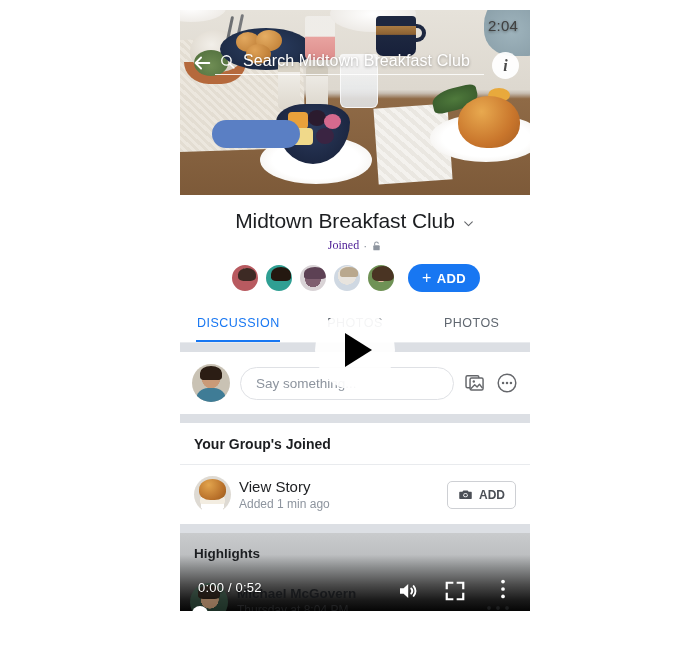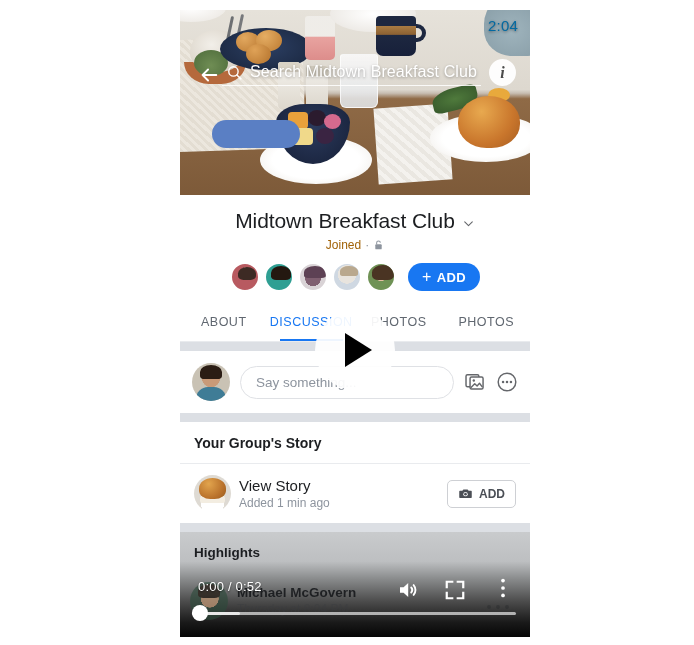--- a/index.html
+++ b/index.html
@@ -105,27 +105,27 @@
     background: radial-gradient(circle at 38% 30%, #e8a94f 0%, #c9762c 60%, #a65c20 100%);
     border-radius: 50% 50% 46% 46%;
   }
   .cp-greens { position:absolute; left:252px; top:78px; width:46px; height:22px; background:radial-gradient(ellipse at 50% 50%, #4f7a3c, #35562a); border-radius:50% 20% 50% 20%; transform:rotate(-14deg);}
   .cp-egg { position:absolute; left:308px; top:78px; width:22px; height:14px; background:#e8a93c; border-radius:50%;}
   .cp-topright { position:absolute; left:304px; top:-18px; width:70px; height:64px; background:radial-gradient(ellipse at 40% 60%, #9fb4bd, #7d929c); border-radius:50% 50% 40% 40%;}
   .cp-plate-tl { position:absolute; left:-24px; top:-16px; width:70px; height:28px; background:radial-gradient(ellipse,#ffffff,#e8e4de); border-radius:50%;}
 
   .status-time {
     position: absolute; right: 12px; top: 7px;
-    color: #0369a1; font-size: 15px; font-weight: 500;
+    color: #404040; font-size: 15px; font-weight: 500;
     text-shadow: 0 1px 3px rgba(0,0,0,.45);
     letter-spacing: .2px;
   }
   .searchbar-row {
     position: absolute; left: 0; top: 42px; width: 100%; height: 34px;
-    display: flex; align-items: flex-end; padding: 0 18px;
+    display: flex; align-items: flex-start; padding: 0 11px;
   }
   .back-arrow { width: 22px; height: 22px; flex: 0 0 auto; margin-right: 2px; }
   .search-wrap {
     flex: 1 1 auto; display: flex; align-items: center; gap: 7px;
     border-bottom: 1.5px solid rgba(255,255,255,.85);
     padding: 0 4px 4px 4px; margin-right: 8px;
   }
   .search-icon { width: 17px; height: 17px; flex: 0 0 auto; }
   .search-text {
     color: #ffffff; font-size: 16px; letter-spacing: .1px;
@@ -152,21 +152,21 @@
   .group-head { background:#fff; padding: 14px 0 4px; text-align: center; }
   .group-title-row {
     display: flex; align-items: center; justify-content: center; gap: 7px;
   }
   .group-title { font-size: 21px; color: #1c1e21; font-weight: 400; letter-spacing: -.1px; }
   .chevron-down { width: 13px; height: 13px; margin-top: 4px; }
   .group-meta {
     margin-top: 5px; font-size: 12px; color: #8d949e;
     display: flex; align-items: center; justify-content: center; gap: 4px;
   }
-  .group-meta .joined { color: #a16207; }
+  .group-meta .joined { color: #4c1d95; font-family: Liberation Serif, serif; }
   .lock-icon { width: 11px; height: 12px; display:inline-block; }
   .members-row {
     margin-top: 10px; display: flex; align-items: center;
     justify-content: center; gap: 4px; padding-bottom: 6px;
   }
   .avatar {
     width: 30px; height: 30px; border-radius: 50%;
     border: 2px solid #fff; flex: 0 0 auto; overflow: hidden; position: relative;
   }
   .av1 { background: radial-gradient(circle at 50% 35%, #f0cfc2 0 26%, #b85a60 27% 100%); }
@@ -248,21 +248,21 @@
   .story-title { font-size: 15px; color: #1c1e21; }
   .story-sub { font-size: 12px; color: #8d949e; margin-top: 2px; }
   .story-add {
     height: 28px; padding: 0 10px; border: 1px solid #ced0d4; border-radius: 5px;
     background: #fff; display: flex; align-items: center; gap: 6px;
     font-size: 12px; font-weight: bold; color: #4b4f56; cursor: pointer;
   }
 
   
   .highlights {
-    position: relative; height: 105px; overflow: hidden;
+    position: relative; height: 78px; overflow: hidden;
     background: linear-gradient(180deg, #c9cbcd 0%, #bdbfc1 28%, #8b8d8e 44%, #4c4c4c 66%, #1a1a1a 86%, #050505 100%);
   }
   .hl-label {
     position: absolute; left: 14px; top: 13px;
     font-size: 13.5px; font-weight: bold; color: #1c1e21;
   }
   .post-avatar {
     position: absolute; left: 10px; top: 50px; width: 38px; height: 38px;
     border-radius: 50%; overflow: hidden; opacity: .62;
     background: radial-gradient(circle at 52% 44%, #d8a77e 0 30%, #2c4a3a 31% 100%);
@@ -401,23 +401,20 @@
         <div class="avatar av4"></div>
         <div class="avatar av5"></div>
         <button class="add-btn">
           <span class="plus">+</span>
           <span>ADD</span>
         </button>
       </div>
     </div>
 
     <div class="tabs">
-      <div class="tab">
-        <span>ABOUT</span>
-      </div>
       <div class="tab active">
         <span>DISCUSSION</span>
       </div>
       <div class="tab">
         <span>PHOTOS</span>
       </div>
       <div class="tab">
         <span>PHOTOS</span>
       </div>
     </div>
@@ -438,21 +435,21 @@
       <svg class="comp-icon" width="22" height="22" viewBox="0 0 24 24">
         <circle cx="12" cy="12" r="9.6" fill="none" stroke="#65676b" stroke-width="1.6"></circle>
         <circle cx="7.7" cy="12" r="1.35" fill="#65676b"></circle>
         <circle cx="12" cy="12" r="1.35" fill="#65676b"></circle>
         <circle cx="16.3" cy="12" r="1.35" fill="#65676b"></circle>
       </svg>
     </div>
 
     <div class="band"></div>
 
-    <div class="section-title">Your Group's Story</div>
+    <div class="section-title">Your Group's Joined</div>
 
     <div class="story-row">
       <div class="story-thumb">
         <div class="fill"></div>
           <div class="bun"></div>
       </div>
       <div class="story-text">
         <div class="story-title">View Story</div>
         <div class="story-sub">Added 1 min ago</div>
       </div>

